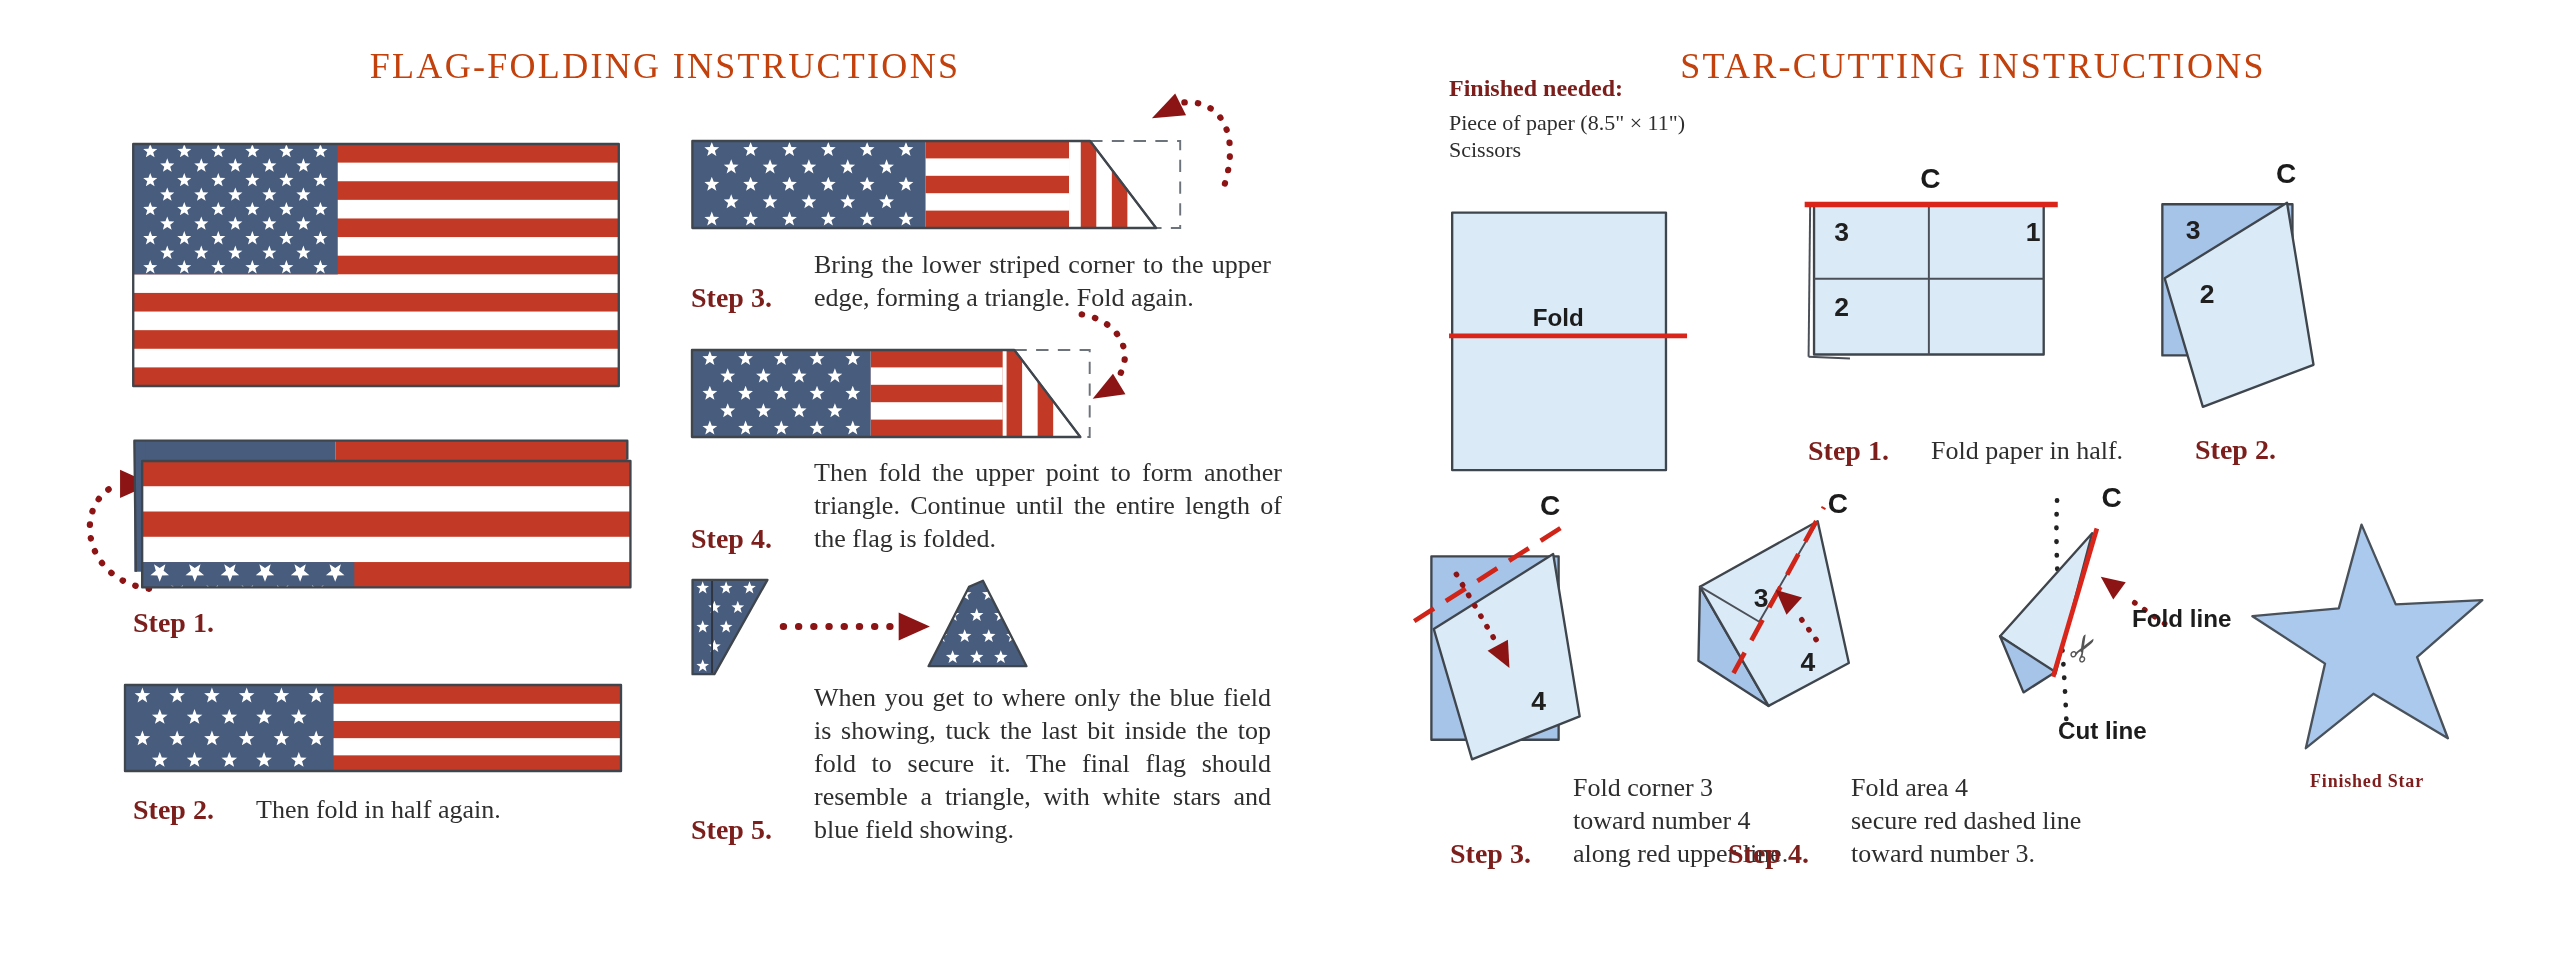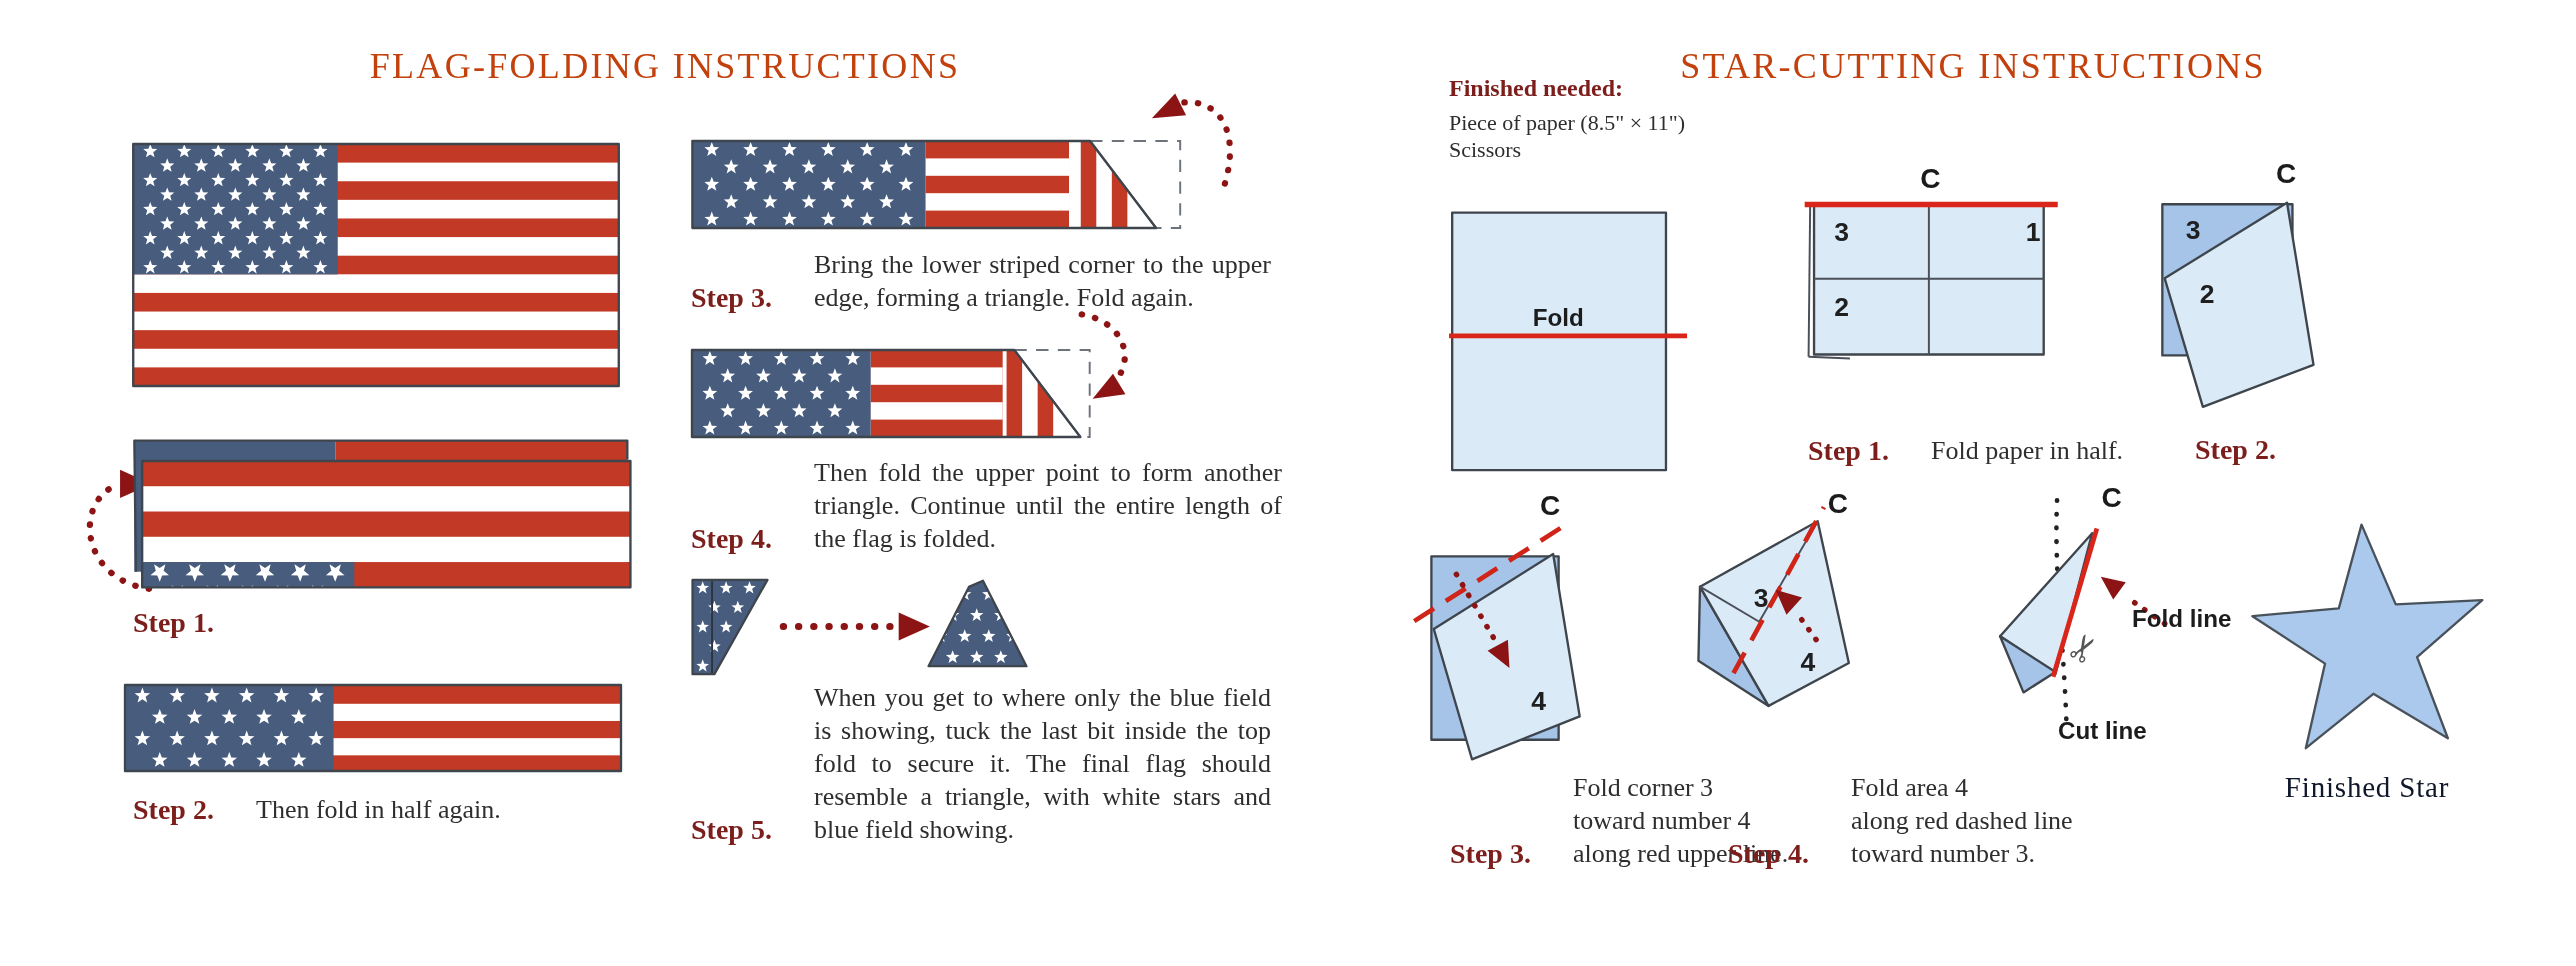--- a/index.html
+++ b/index.html
@@ -9,21 +9,21 @@
   .title{font-size:36px;letter-spacing:2.3px;color:#c2410c;white-space:nowrap;
          transform:translateX(-50%);}
   .step{display:flex;gap:4px;align-items:flex-end;}
   .step-label{font-weight:bold;color:#7c1f1c;font-size:28px;white-space:nowrap;
               width:119px;flex:0 0 auto;}
   .step-body{font-size:26px;line-height:1.27;color:#2e2e2e;}
   .justify{text-align:justify;}
   .line{display:block;}
   .red-heading{font-weight:bold;color:#7c1f1c;font-size:24px;}
   .supply-line{font-size:22px;line-height:1.22;color:#2e2e2e;}
-  .finished{font-weight:normal;color:#0f172a;font-size:29px;white-space:nowrap;
+  .finished{font-weight:bold;color:#7f1d1d;font-size:18px;white-space:nowrap;
             transform:translateX(-50%);letter-spacing:0.8px;}
   svg{display:block;overflow:visible;}
   .clabel{font:bold 36px "Liberation Sans", sans-serif;fill:#1b1b1b;}
   .numlabel{font:bold 34px "Liberation Sans", sans-serif;fill:#1f1f1f;}
   .diaglabel{font:bold 31px "Liberation Sans", sans-serif;fill:#1c1c1c;}
   .sketch{stroke:#3f454d;stroke-width:3;fill:none;stroke-linejoin:round;}
   .thinline{stroke:#4a4f58;stroke-width:2.5;fill:none;}
   .dotarrow{stroke:#8c1414;stroke-width:8;fill:none;stroke-linecap:round;
             stroke-dasharray:0.5 17;}
   .dashred{stroke:#cf2417;stroke-width:6;fill:none;stroke-dasharray:30 18;}
@@ -457,21 +457,21 @@
       <span class="line">Fold corner 3</span>
       <span class="line">toward number 4</span>
       <span class="line">along red upper line.</span>
     </span>
   </div>
 
   <div class="abs step" style="left:1728px;top:771px">
     <span class="step-label">Step 4.</span>
     <span class="step-body">
       <span class="line">Fold area 4</span>
-      <span class="line">along red dashed line</span>
+      <span class="line">secure red dashed line</span>
       <span class="line">toward number 3.</span>
     </span>
   </div>
 
   <svg class="abs" style="left:1979px;top:480px" width="281" height="328" viewBox="0 0 360 420">
     <text class="clabel" x="170" y="34" text-anchor="middle">C</text>
     <path d="M100,26 C 96,120 108,200 112,310" stroke="#222" stroke-width="6" fill="none" stroke-linecap="round" stroke-dasharray="0.5 17"></path>
     <polygon points="145,68 98,248 27,200" fill="#daeaf6"></polygon>
     <polygon points="145,68 98,248 27,200" class="sketch"></polygon>
     <polygon points="27,200 57,272 98,246" fill="#a6c3e8"></polygon>

